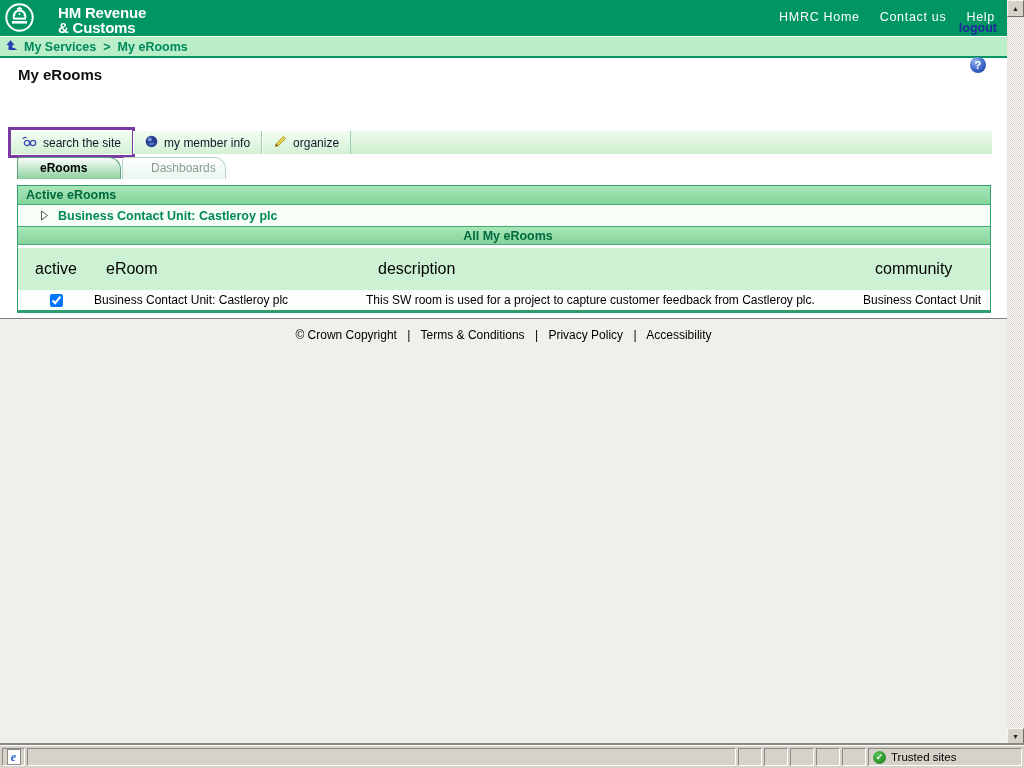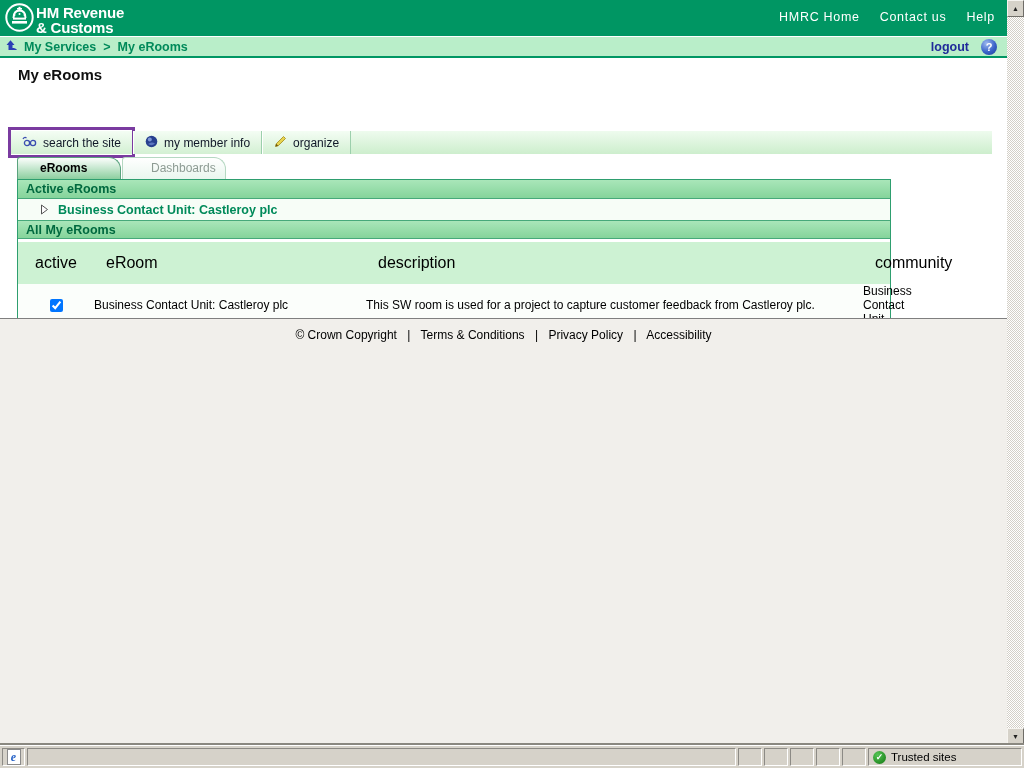--- a/index.html
+++ b/index.html
@@ -4,32 +4,32 @@
 <style>
   * { box-sizing: border-box; margin: 0; padding: 0; }
   html,body { width:1024px; height:768px; }
   body { font-family: "Liberation Sans", sans-serif; background:#fff; }
 
   .viewport { position:relative; width:1024px; height:768px; overflow:hidden; background:#fff; }
   .page { position:absolute; top:0; left:0; width:1007px; height:745px; background:#fff; overflow:hidden; }
 
   
   .hdr { position:absolute; top:0; left:0; right:0; height:36px; background:#009663; color:#fff; }
-  .logo { position:absolute; left:4px; top:2px; display:flex; align-items:center; gap:1px; }
+  .logo { position:absolute; left:4px; top:2px; display:flex; align-items:center; gap:23px; }
   .logo-text { font-weight:bold; font-size:15px; line-height:15px; letter-spacing:-0.2px; }
   .hdr-links { position:absolute; right:12px; top:10px; display:flex; gap:20px; font-size:12.5px; letter-spacing:0.7px;text-align:right; }
   .hdr-link { color:#fff; cursor:pointer; }
 
   
   .crumb { position:absolute; top:36px; left:0; right:0; height:22px; background:#b9eec9;
            border-top:1px solid #fff; border-bottom:2px solid #009663;
            display:flex; align-items:center; padding:0 10px 0 6px;
            color:#008a5a; font-weight:bold; font-size:12.5px; }
   .crumb-sep { margin:0 7px; color:#008a5a; }
-  .crumb-right { margin-left:auto; display:flex; align-items:center; gap:12px; }
+  .crumb-right { margin-left:auto; display:flex; align-items:center; gap:22px;flex-direction:column; }
   .logout { color:#202a9a; font-weight:bold; cursor:pointer; }
   .help-circle { width:16px; height:16px; border-radius:50%;
                  background:radial-gradient(circle at 35% 28%, #9db9ef 0%, #3a63c8 55%, #1b3a96 100%);
                  color:#fff; font-size:11px; font-weight:bold; text-align:center; line-height:16px; cursor:pointer; }
 
   
   .page-title { position:absolute; top:66px; left:18px; font-size:15px; font-weight:bold; color:#101010; }
 
   
   .toolbar { position:absolute; top:131px; left:10px; width:982px; height:23px;
@@ -42,26 +42,26 @@
 
   
   .tabs { position:absolute; top:157px; left:17px; height:22px; display:flex; }
   .tab { width:104px; padding-left:22px; line-height:20px; font-size:12px; cursor:pointer;
          border:1px solid #5aa37e; border-bottom:none; border-radius:3px 12px 0 0; }
   .tab.active { background:linear-gradient(#fcfefc,#8ccf9f); font-weight:bold; color:#000; }
   .tab.inactive { background:linear-gradient(#ffffff,#e9f6ee); color:#8d9b93;
                   border-color:#b5d8c2; margin-left:1px; padding-left:28px; }
 
   
-  .content-box { position:absolute; top:179px; left:17px; width:874px;
+  .content-box { position:absolute; top:185px; left:17px; width:974px;
                  border:1px solid #2e9e6f; border-bottom-width:3px; background:#fff; }
   .section-bar { height:19px; background:linear-gradient(#a9e6b9,#85d49b);
                  border-bottom:1px solid #46a97a; color:#00693f; font-weight:bold;
                  font-size:12.5px; line-height:18px; padding-left:8px; }
-  .section-bar + .section-bar, .active-row + .section-bar { border-top:1px solid #46a97a; }
+  .section-bar + .section-bar, .active-row + .section-bar { border-top:1px solid #46a97a;text-align:center; }
   .active-row { height:21px; background:#f7fdf7; display:flex; align-items:center;
                 padding-left:22px; gap:9px; }
   .eroom-link { color:#008a5a; font-weight:bold; font-size:12.5px; cursor:pointer; }
   .gap-row { height:3px; background:#fff; }
 
   table.erooms { width:100%; border-collapse:collapse; table-layout:fixed; }
   table.erooms th { background:#cdf2d3; height:17px; font-weight:normal; font-size:16px;
                     text-align:left; color:#000; padding:12px; }
   table.erooms td { background:#fbfefb; height:20px; font-size:12px; color:#000; padding:0; vertical-align:middle; }
   col.c-active { width:76px; } col.c-eroom { width:272px; } col.c-desc { width:497px; }

